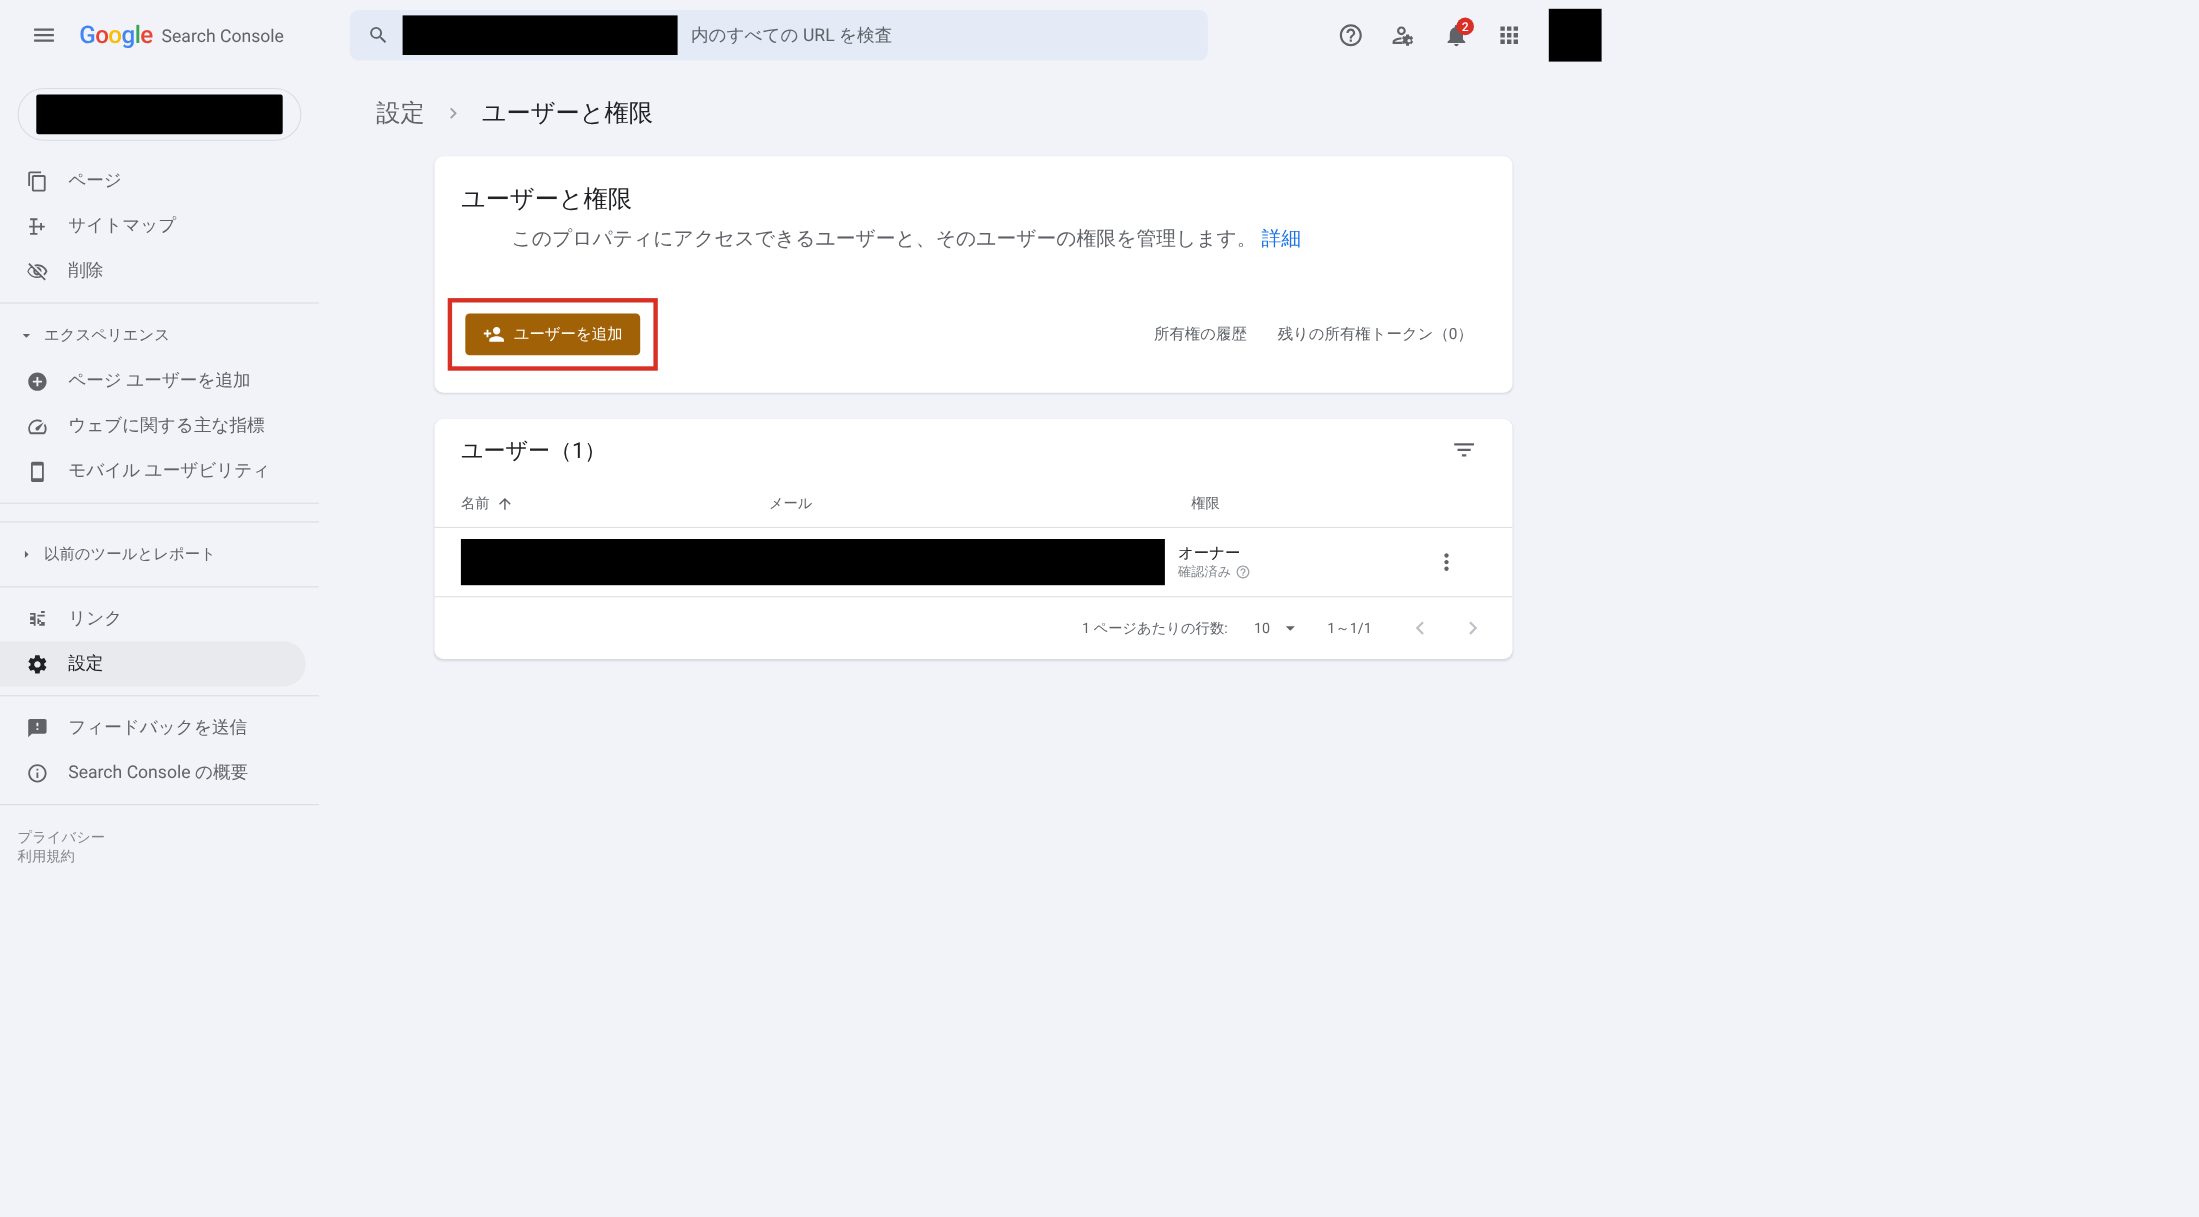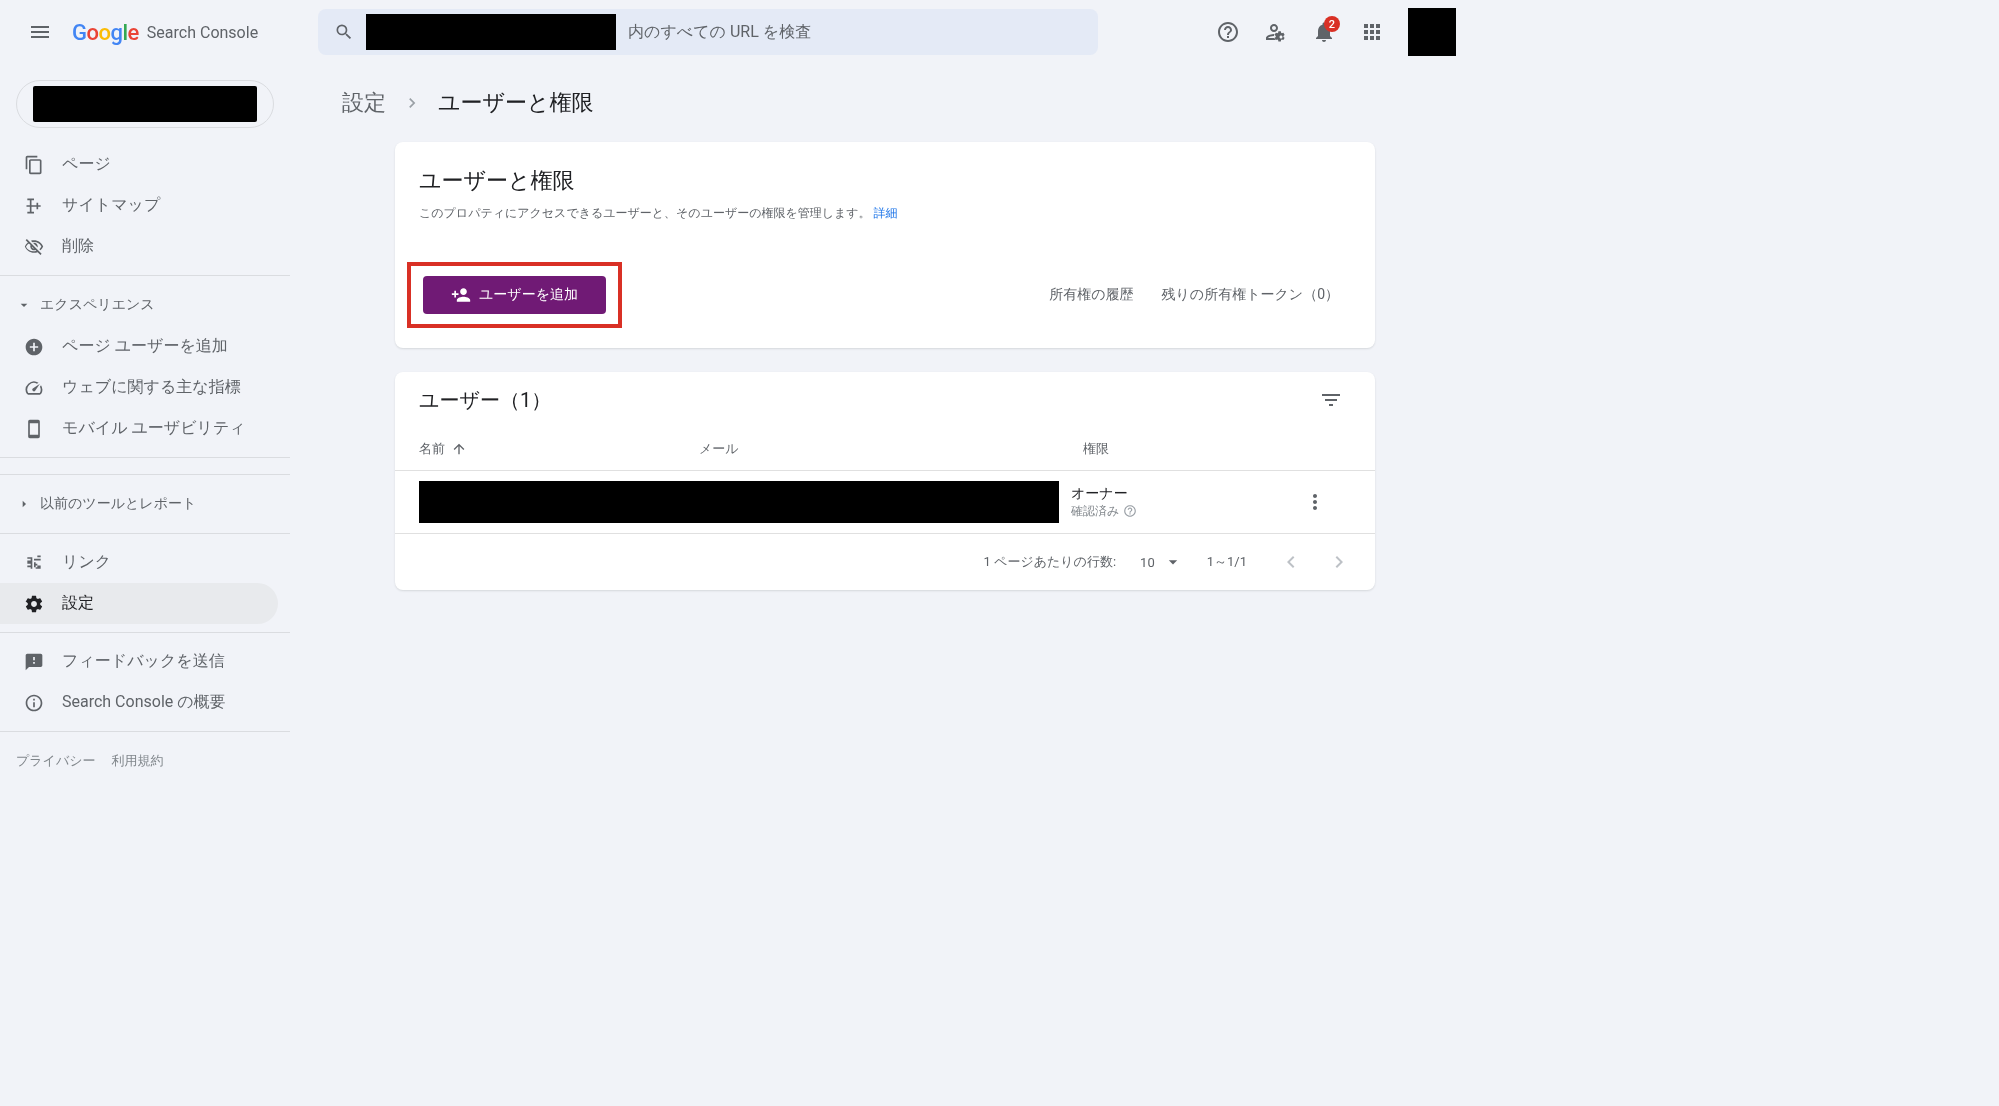--- a/index.html
+++ b/index.html
@@ -25,37 +25,37 @@
 
     
     .sidebar { width: 290px; padding-top: 8px; display: flex; flex-direction: column; }
     .property-selector { margin: 8px 16px 16px; border: 1px solid #dadce0; border-radius: 24px; height: 48px; display: flex; align-items: center; padding: 0 16px; }
     .property-selector .redact { background: #000; width: 240px; height: 36px; border-radius: 2px; }
     .nav-item { display: flex; align-items: center; gap: 18px; padding: 10px 24px; color: #5f6368; cursor: pointer; border-top-right-radius: 24px; border-bottom-right-radius: 24px; font-size: 16px; margin-right: 12px; }
     .nav-item.active { background: #e8eaed; color: #202124; font-weight: 500; }
     .nav-icon { width: 20px; display: flex; justify-content: center; }
     .nav-section-header { display: flex; align-items: center; gap: 8px; padding: 12px 16px; color: #5f6368; font-size: 14px; cursor: pointer; }
     .nav-divider { border-top: 1px solid #dadce0; margin: 8px 0; }
-    .footer-links { padding: 12px 16px; display: flex; gap: 16px; color: #80868b; font-size: 13px; }
+    .footer-links { padding: 12px 16px; display: flex; gap: 0; color: #80868b; font-size: 13px; flex-direction: column; }
     .footer-link { cursor: pointer; }
 
     
     .main { flex: 1; padding: 24px 48px; overflow-y: auto; }
     .breadcrumb { display: flex; align-items: center; gap: 16px; font-size: 22px; color: #5f6368; margin-bottom: 24px; padding-left: 4px; }
     .breadcrumb-cur { color: #202124; }
     .breadcrumb-sep { color: #9aa0a6; }
 
     .card { background: #fff; border-radius: 8px; margin: 0 auto 24px; max-width: 980px; box-shadow: 0 1px 2px rgba(60,64,67,.15); }
     .card-pad { padding: 24px; }
     .card-title { font-size: 22px; color: #202124; margin-bottom: 8px; }
-    .card-desc { font-size: 12px; color: #5f6368; line-height: 1.5; }
+    .card-desc { font-size: 18px; color: #5f6368; line-height: 1.5; margin-left: 46px; }
     .card-desc-link { color: #1a73e8; cursor: pointer; text-decoration: none; }
     .card-actions { padding: 16px 24px 20px; display: flex; align-items: center; border-top: 0; }
     .highlight-box { border: 4px solid #d93025; padding: 10px 12px; display: inline-block; margin-left: -12px; }
-    .primary-btn { background: #701a75; color: #fff; border: none; padding: 9px 28px; border-radius: 4px; font-size: 14px; font-weight: 500; display: flex; align-items: center; gap: 8px; cursor: pointer; }
+    .primary-btn { background: #a16207; color: #fff; border: none; padding: 9px 16px; border-radius: 4px; font-size: 14px; font-weight: 500; display: flex; align-items: center; gap: 8px; cursor: pointer; }
     .link-btn { color: #5f6368; font-size: 14px; margin-left: auto; cursor: pointer; padding: 8px 12px; }
 
     .table-header-row { padding: 8px 24px; display: flex; align-items: center; justify-content: space-between; }
     .table-title { font-size: 20px; color: #202124; }
     .col-headers { display: flex; padding: 12px 24px; border-bottom: 1px solid #e0e0e0; font-size: 13px; color: #5f6368; font-weight: 500; }
     .col-name { flex: 0 0 280px; display: flex; align-items: center; gap: 6px; }
     .col-mail { flex: 1; }
     .col-perm { flex: 0 0 220px; }
     .col-menu { flex: 0 0 48px; }
     .data-row { display: flex; align-items: center; padding: 10px 24px; border-bottom: 1px solid #e0e0e0; min-height: 56px; }

